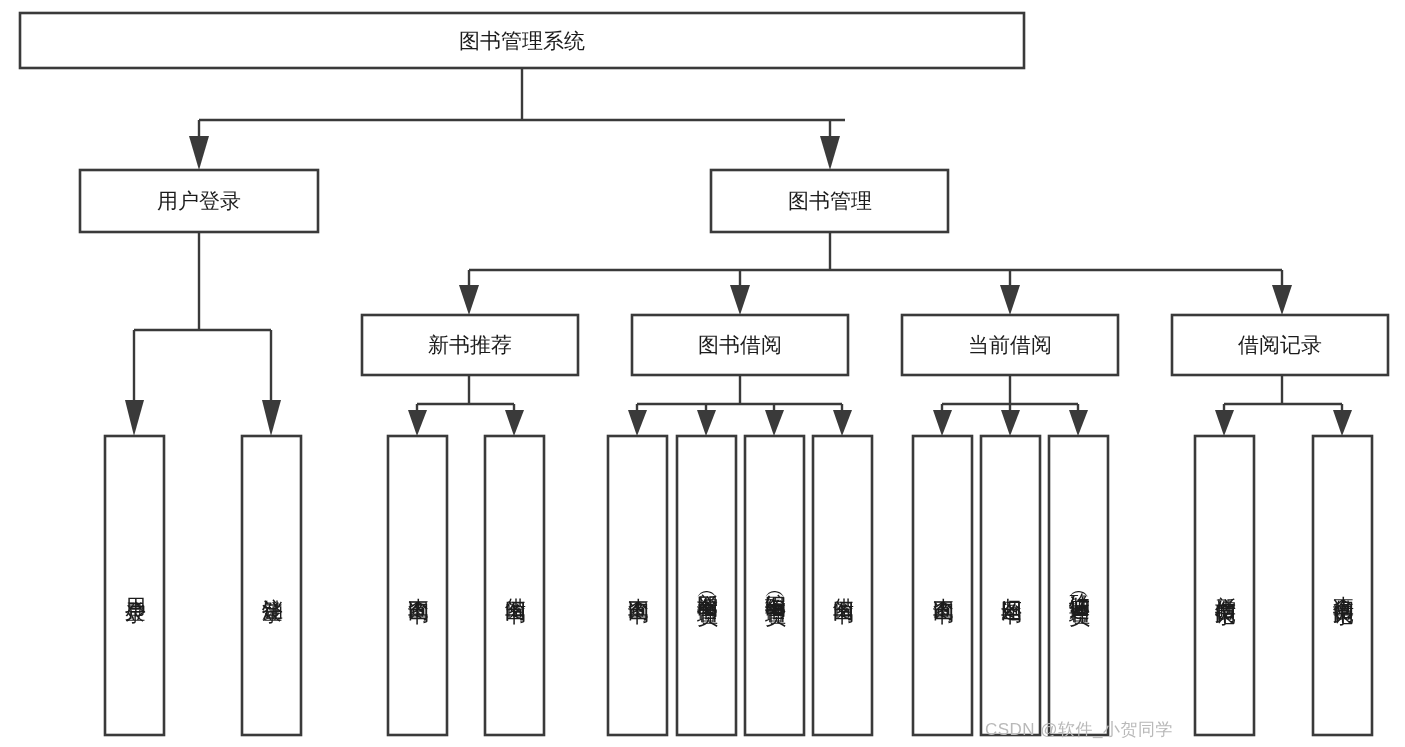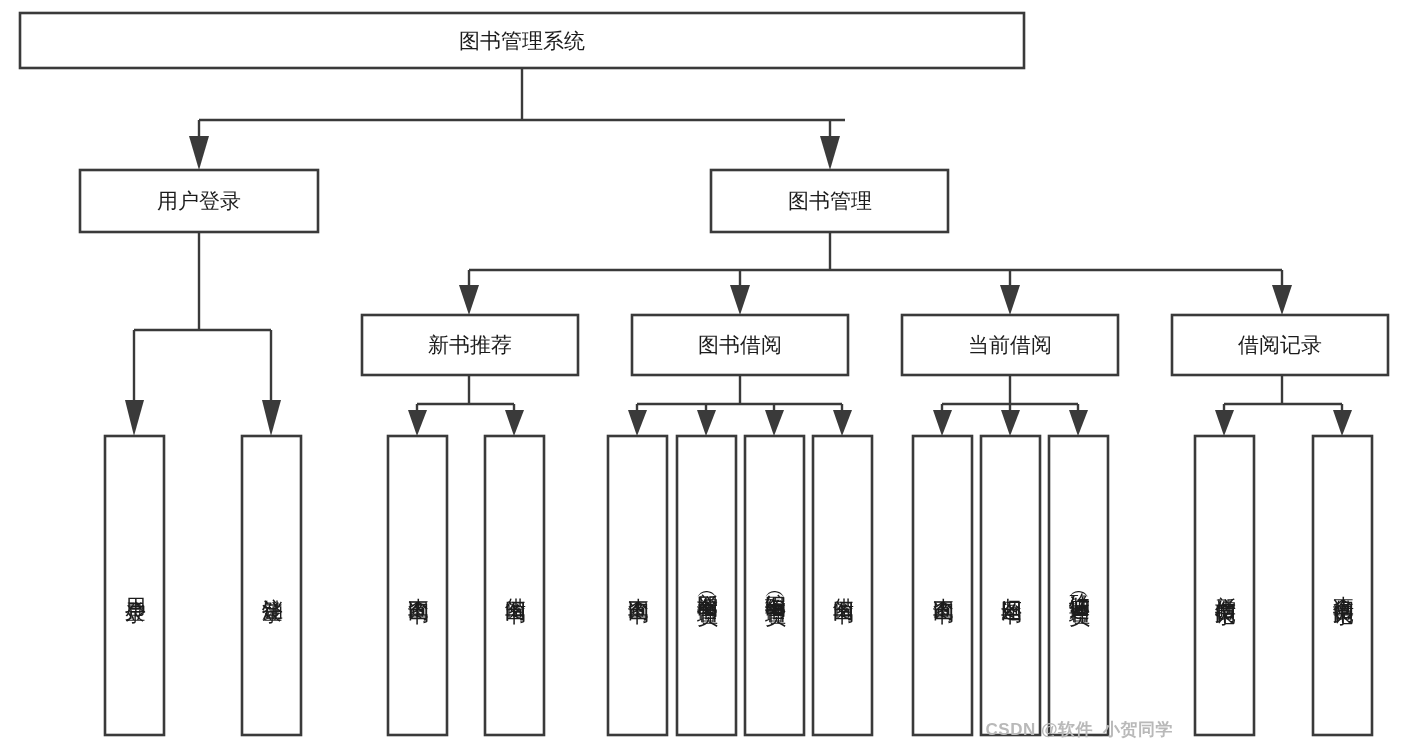--- a/index.html
+++ b/index.html
@@ -65,21 +65,20 @@
     position: absolute;
     right: 10px;
     bottom: 6px;
     font-family: "Liberation Sans", "DejaVu Sans", sans-serif;
     font-size: 17px;
     color: #b9b9b9;
     letter-spacing: 0.5px;
     user-select: none;
     pointer-events: none;
     white-space: nowrap;
-    font-weight: bold;
   }
 </style>
 </head>
 <body>
 
 <div id="diagram-root">
 
   <svg id="tree-svg" viewBox="0 0 1405 747">
 
     <g>

